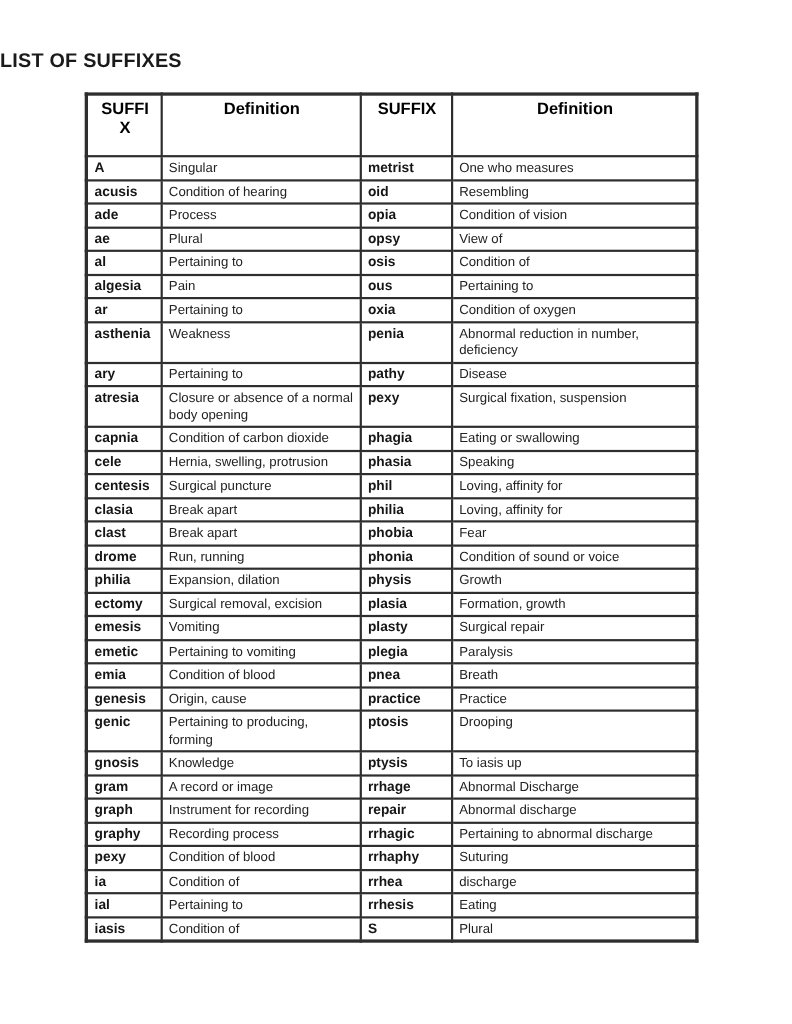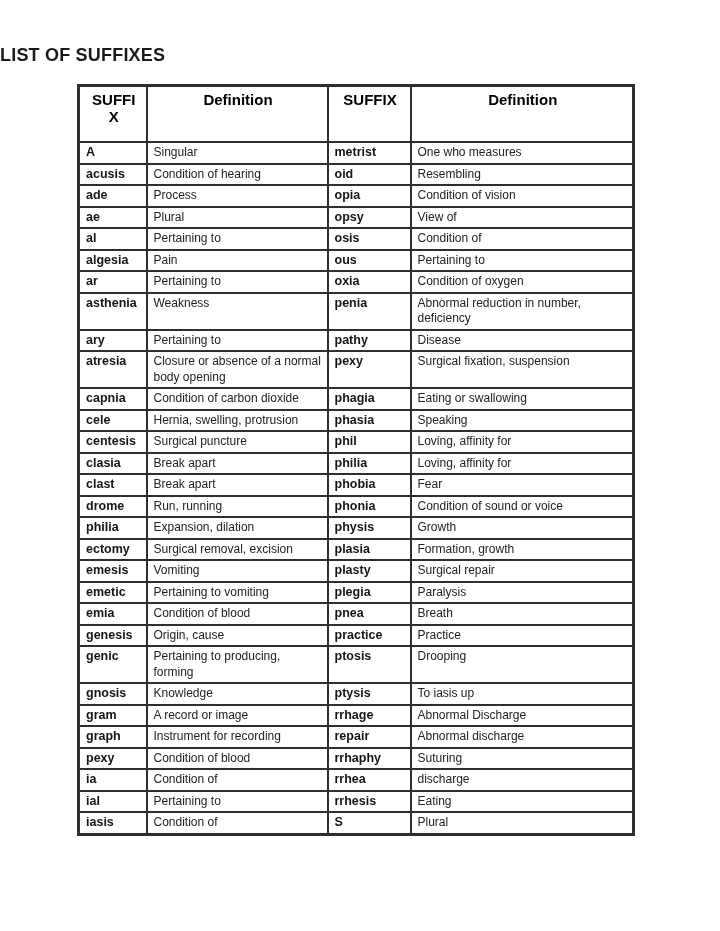--- a/index.html
+++ b/index.html
@@ -248,20 +248,26 @@
           <td class="suffix">rrhage</td>
           <td class="definition">Abnormal Discharge</td>
         </tr>
         <tr>
           <td class="suffix">graph</td>
           <td class="definition">Instrument for recording</td>
           <td class="suffix">repair</td>
           <td class="definition">Abnormal discharge</td>
         </tr>
         <tr>
+          <td class="suffix">graphy</td>
+          <td class="definition">Recording process</td>
+          <td class="suffix">rrhagic</td>
+          <td class="definition">Pertaining to abnormal discharge</td>
+        </tr>
+        <tr>
           <td class="suffix">pexy</td>
           <td class="definition">Condition of blood</td>
           <td class="suffix">rrhaphy</td>
           <td class="definition">Suturing</td>
         </tr>
         <tr>
           <td class="suffix">ia</td>
           <td class="definition">Condition of</td>
           <td class="suffix">rrhea</td>
           <td class="definition">discharge</td>

